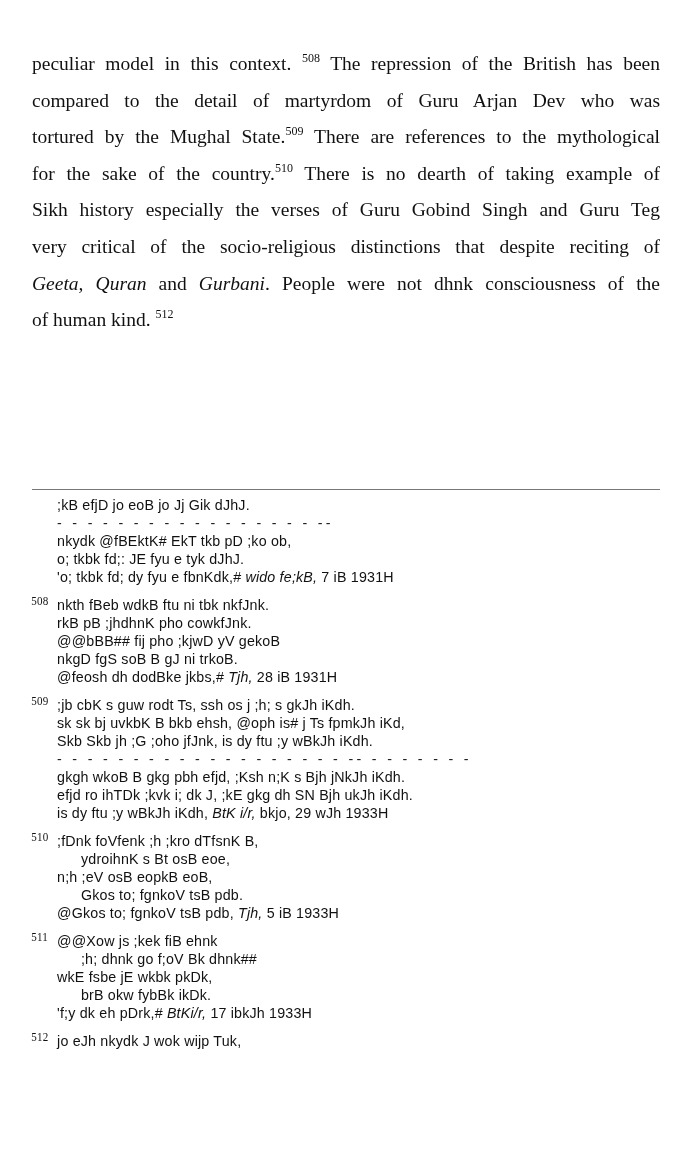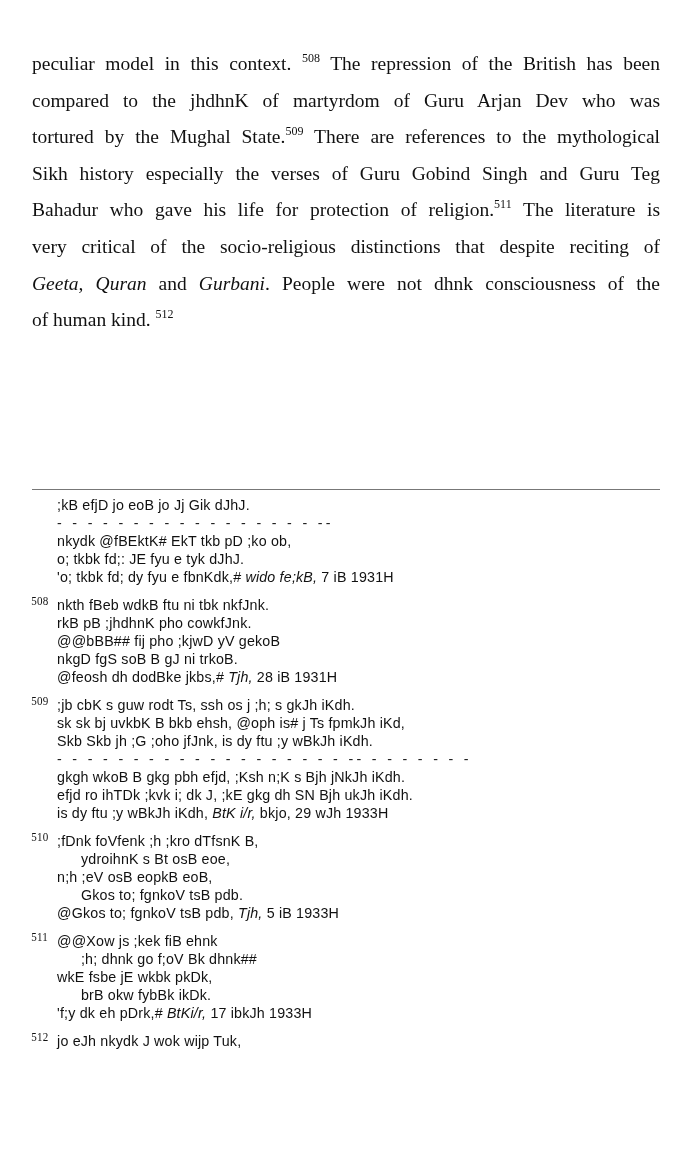--- a/index.html
+++ b/index.html
@@ -88,24 +88,24 @@
     .dash-line { letter-spacing: 3.6px; color: #222; }
     .gap-med { height: 10px; }
   </style>
 </head>
 <body>
 
 <div class="page">
 
   <div class="body-text" id="body-text">
       <span class="body-line"><span>peculiar model in this context. </span><sup>508</sup><span>  The repression of the British has been</span></span>
-      <span class="body-line"><span>compared to the jhdhnK of martyrdom of Guru Arjan Dev  who was</span></span>
+      <span class="body-line"><span>compared to the detail of martyrdom of Guru Arjan Dev  who was</span></span>
       <span class="body-line"><span>tortured by the Mughal State.</span><sup>509</sup><span> There are references to the mythological</span></span>
+      <span class="body-line"><span>for the sake of the country.</span><sup>510</sup><span>  There is no dearth of taking example of</span></span>
       <span class="body-line"><span>Sikh history especially the verses of Guru Gobind Singh and Guru Teg</span></span>
-      <span class="body-line"><span>Bahadur who gave his life for protection of religion.</span><sup>511</sup><span>  The literature is</span></span>
       <span class="body-line"><span>very critical of the socio-religious distinctions  that despite reciting of</span></span>
       <span class="body-line"><i>Geeta, Quran</i><span> and </span><i>Gurbani</i><span>.  People were not dhnk consciousness of the</span></span>
       <span class="body-line last"><span>of human kind. </span><sup>512</sup></span>
     </div>
 
   <div class="rule"></div>
 
   <div class="footnotes" id="footnotes">
       <div class="fn-block">
         <span class="fn-line"><span>;kB efjD jo eoB jo Jj Gik dJhJ.</span></span>

